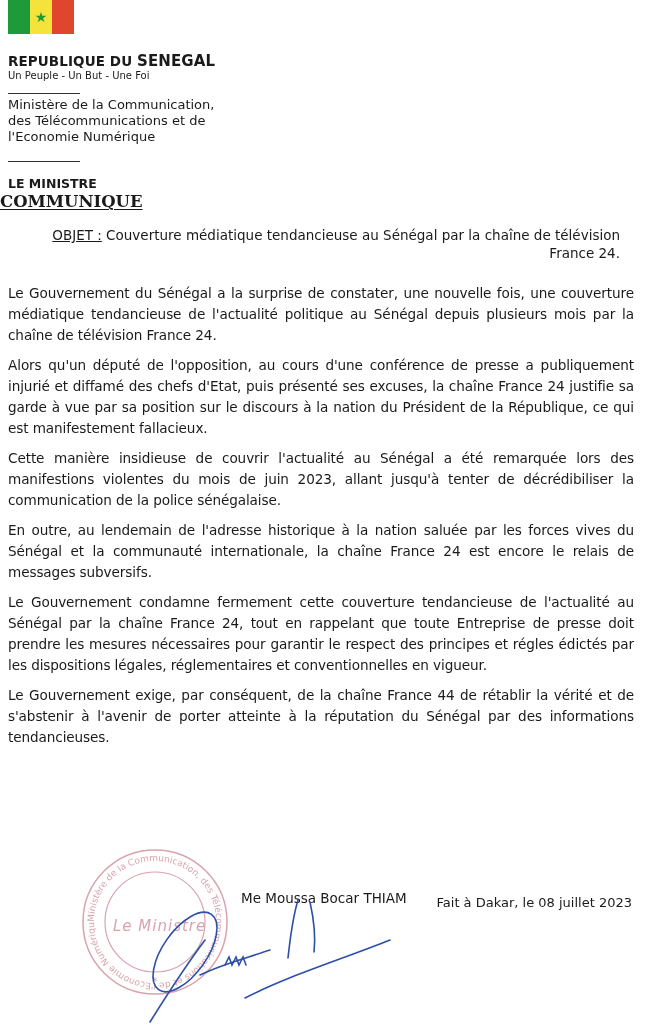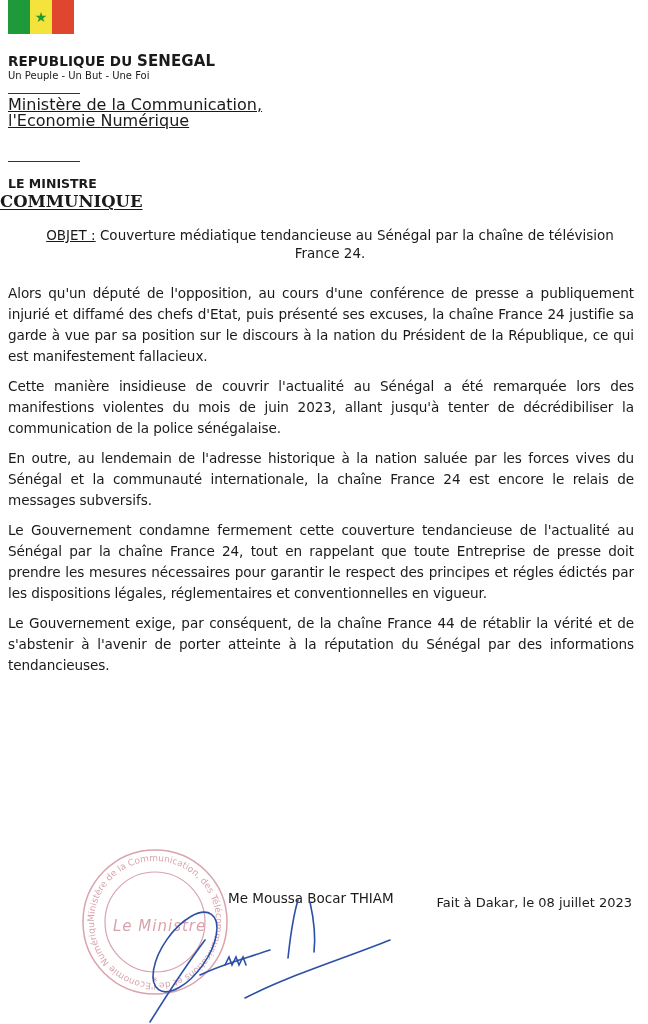--- a/index.html
+++ b/index.html
@@ -9,32 +9,32 @@
     .flag .band { flex: 1; height: 100%; }
     .flag .green { background: #1f9a3b; }
     .flag .yellow { background: #f3e33a; position: relative; }
     .flag .red { background: #e0452e; }
     .flag .star { position: absolute; left: 50%; top: 50%; transform: translate(-50%,-52%);
                   color: #1f9a3b; font-size: 14px; line-height: 1; }
     .rep { position: absolute; left: 8px; top: 52px; font-size: 13.5px; font-weight: bold; letter-spacing: 0.1px; }
     .rep .big { font-size: 15px; margin-top: 14px; }
     .motto { position: absolute; left: 8px; top: 70px; font-size: 10px; }
     .rule { position: absolute; left: 8px; width: 72px; border-top: 1px solid #333; }
-    .ministry { position: absolute; left: 8px; top: 97px; font-size: 16px; line-height: 16px; text-decoration: underline; }
+    .ministry { position: absolute; left: 8px; top: 97px; font-size: 13px; line-height: 16px; }
     .leministre { position: absolute; left: 8px; top: 176px; font-size: 12.5px; font-weight: bold; }
     .title { position: absolute; left: 0; width: 648px; top: 192px; text-align: left;
              font-family: "DejaVu Serif", serif; font-weight: bold; font-size: 16.5px; }
     .title span { text-decoration: underline; text-underline-offset: 2px; }
-    .objet { position: absolute; left: 40px; width: 580px; top: 226px; text-align: center;
+    .objet { position: absolute; left: 40px; width: 580px; top: 226px; text-align: right;
              font-size: 13.5px; line-height: 18px; }
     .objet .lbl { text-decoration: underline; }
     .body { position: absolute; left: 8px; width: 626px; top: 283px; }
     .para { font-size: 13.6px; line-height: 21px; text-align: justify; margin: 0 0 9px 0; letter-spacing: -0.1px; }
     .date { position: absolute; right: 16px; top: 859px; font-size: 13px; margin-top: 36px; }
-    .signer { position: absolute; left: 228px; top: 890px; font-size: 13.5px; }
+    .signer { position: absolute; left: 241px; top: 890px; font-size: 13.5px; }
     .stamp { position: absolute; left: 80px; top: 847px; width: 150px; height: 150px; }
     .stamp-label { position: absolute; left: 113px; top: 917px; font-size: 15px; font-style: italic;
                    color: #d9a3ad; letter-spacing: 1px; }
     .signature { position: absolute; left: 130px; top: 880px; width: 300px; height: 144px; }
   </style>
 </head>
 <body>
 
 <div class="flag">
   <div class="band green"></div>
@@ -42,30 +42,32 @@
     <span class="star">★</span>
   </div>
   <div class="band red"></div>
 </div>
 
 <div class="rep"><span>REPUBLIQUE DU </span><span class="big">SENEGAL</span></div>
 <div class="motto">Un Peuple - Un But - Une Foi</div>
 <div class="rule" style="top:93px"></div>
 <div class="ministry">
   <div>Ministère de la Communication,</div>
+  <div>des Télécommunications et de</div>
   <div>l'Economie Numérique</div>
 </div>
 <div class="rule" style="top:161px"></div>
 <div class="leministre">LE MINISTRE</div>
 
 <div class="title"><span>COMMUNIQUE</span></div>
 
 <div class="objet"><span class="lbl">OBJET :</span><span> Couverture médiatique tendancieuse au Sénégal par la chaîne de télévision France 24.</span></div>
 
 <div class="body">
+  <p class="para">Le Gouvernement du Sénégal a la surprise de constater, une nouvelle fois, une couverture médiatique tendancieuse de l'actualité politique au Sénégal depuis plusieurs mois par la chaîne de télévision France 24.</p>
   <p class="para">Alors qu'un député de l'opposition, au cours d'une conférence de presse a publiquement injurié et diffamé des chefs d'Etat, puis présenté ses excuses, la chaîne France 24 justifie sa garde à vue par sa position sur le discours à la nation du Président de la République, ce qui est manifestement fallacieux.</p>
   <p class="para">Cette manière insidieuse de couvrir l'actualité au Sénégal a été remarquée lors des manifestions violentes du mois de juin 2023, allant jusqu'à tenter de décrédibiliser la communication de la police sénégalaise.</p>
   <p class="para">En outre, au lendemain de l'adresse historique à la nation saluée par les forces vives du Sénégal et la communauté internationale, la chaîne France 24 est encore le relais de messages subversifs.</p>
   <p class="para">Le Gouvernement condamne fermement cette couverture tendancieuse de l'actualité au Sénégal par la chaîne France 24, tout en rappelant que toute Entreprise de presse doit prendre les mesures nécessaires pour garantir le respect des principes et régles édictés par les dispositions légales, réglementaires et conventionnelles en vigueur.</p>
   <p class="para">Le Gouvernement exige, par conséquent, de la chaîne France 44 de rétablir la vérité et de s'abstenir à l'avenir de porter atteinte à la réputation du Sénégal par des informations tendancieuses.</p>
 </div>
 
 <div class="date">Fait à Dakar, le 08 juillet 2023</div>
 
 <svg class="stamp" viewBox="0 0 150 150">

